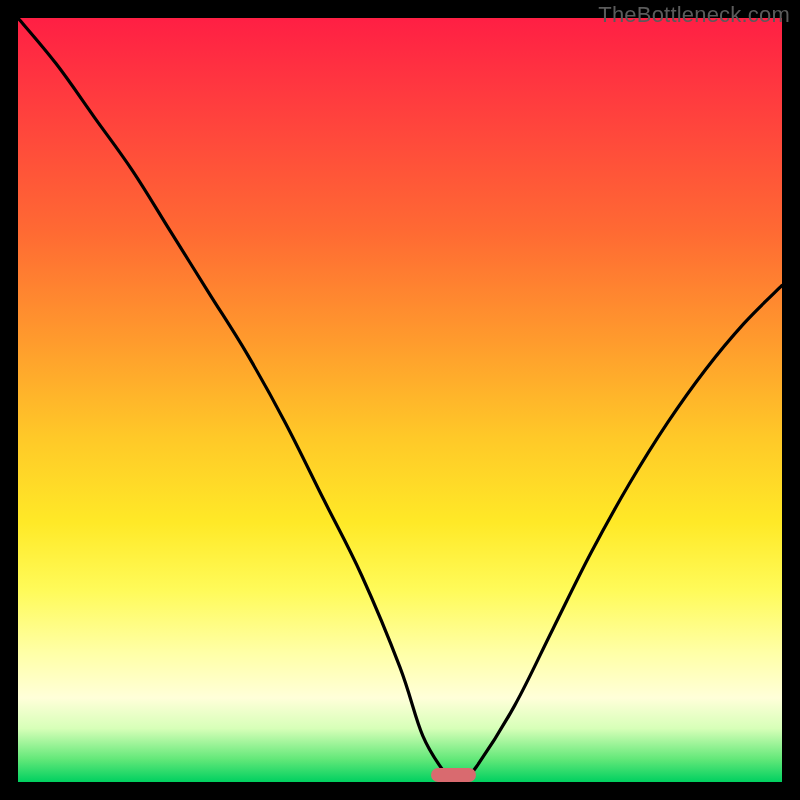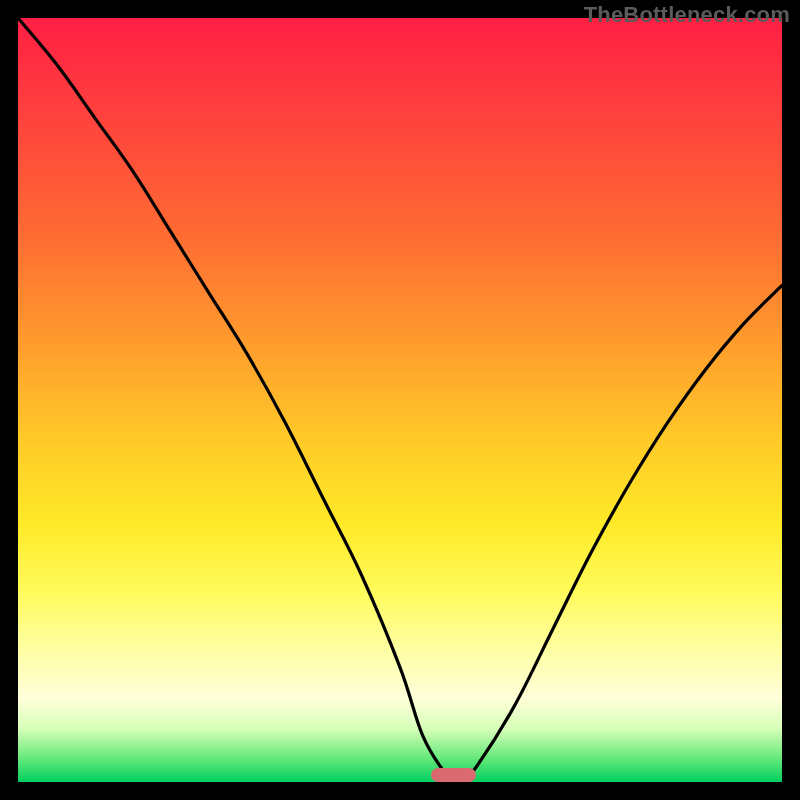--- a/index.html
+++ b/index.html
@@ -39,21 +39,21 @@
       #63e879 97%,
       #00d060 100%
     );
   }
   .attribution {
     position: absolute;
     top: 2px;
     right: 10px;
     color: #5b5b5b;
     font-size: 22px;
-    font-weight: 700;
+    font-weight: 400;
     letter-spacing: 0.2px;
     user-select: none;
   }
   svg.curve {
     position: absolute;
     left: 0;
     top: 0;
     width: 764px;
     height: 764px;
     overflow: visible;

